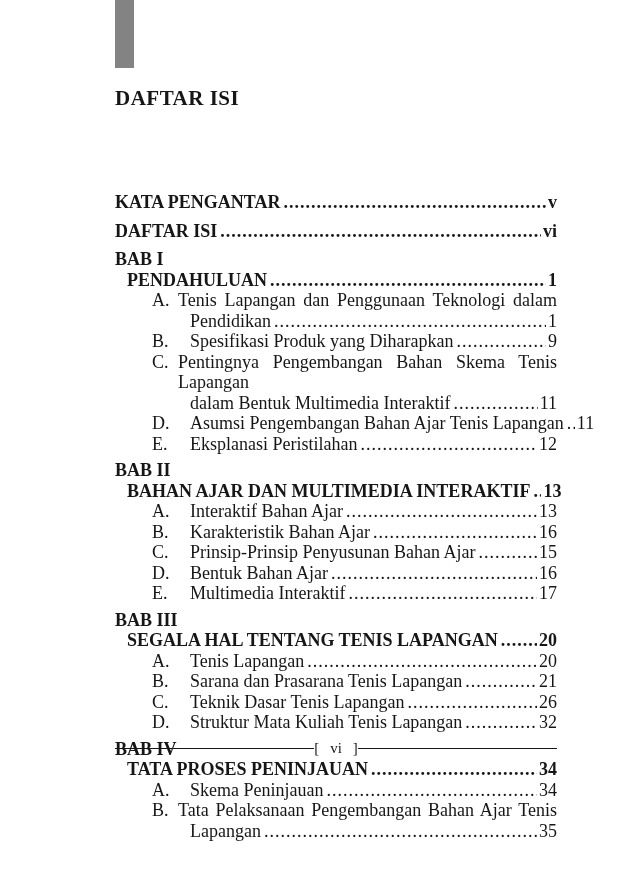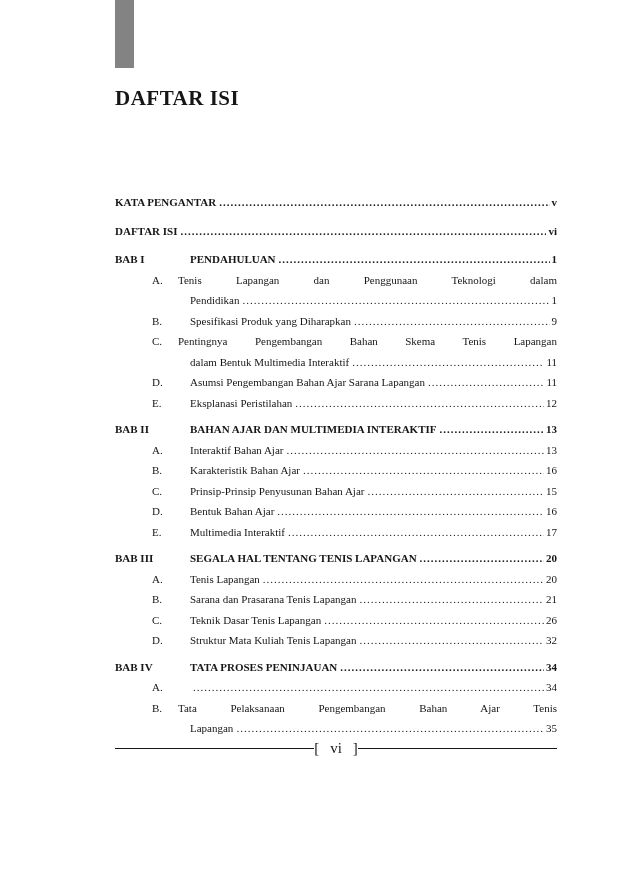--- a/index.html
+++ b/index.html
@@ -14,28 +14,28 @@
     position: absolute; left: 115px; top: 0;
     width: 19px; height: 68px;
     background: var(--accent-gray, #838383);
   }
   .title {
     position: absolute; left: 115px; top: 86px;
     font-size: 21px; font-weight: bold; letter-spacing: 0.5px;
   }
   .toc {
     position: absolute; left: 115px; top: 192px; width: 442px;
-    font-size: 11px; line-height: 20.5px;
+    font-size: 18px; line-height: 20.5px;
   }
   .front-entry {
     display: flex; align-items: baseline;
     font-weight: bold; margin-bottom: 8px;
   }
   .chapter { margin-top: 6px; }
-  .chapter-header { display: flex; font-weight: bold; }
+  .chapter-header { display: flex; font-weight: bold; flex-direction: column; }
   .bab { width: 63px; flex-shrink: 0; white-space: nowrap; }
   .row { flex: 1; display: flex; align-items: flex-start; min-width: 0; margin-left: 12px; }
   .text { white-space: nowrap; }
   .leader {
     flex: 1; min-width: 8px; overflow: hidden;
     white-space: nowrap; margin: 0 2px 0 3px;
   }
   .leader::after {
     content: "..................................................................................................................................";
     letter-spacing: 1px;
@@ -111,21 +111,21 @@
             <span class="text">dalam Bentuk Multimedia Interaktif</span>
             <span class="leader"></span>
             <span class="pagenum">11</span>
           </div>
         </div>
       </div>
       <div class="item">
         <span class="letter">D.</span>
         <div class="item-body">
           <div class="row">
-            <span class="text">Asumsi Pengembangan Bahan Ajar Sarana Lapangan</span>
+            <span class="text">Asumsi Pengembangan Bahan Ajar Tenis Lapangan</span>
             <span class="leader"></span>
             <span class="pagenum">11</span>
           </div>
         </div>
       </div>
       <div class="item">
         <span class="letter">E.</span>
         <div class="item-body">
           <div class="row">
             <span class="text">Eksplanasi Peristilahan</span>
@@ -254,20 +254,21 @@
         <span class="row">
           <span class="text">TATA PROSES PENINJAUAN</span>
           <span class="leader"></span>
           <span class="pagenum">34</span>
         </span>
       </div>
       <div class="item">
         <span class="letter">A.</span>
         <div class="item-body">
           <div class="row">
+            <span class="text">Skema Peninjauan</span>
             <span class="leader"></span>
             <span class="pagenum">34</span>
           </div>
         </div>
       </div>
       <div class="item">
         <span class="letter">B.</span>
         <div class="item-body">
           <div class="jline">Tata Pelaksanaan Pengembangan Bahan Ajar Tenis</div>
           <div class="row">

